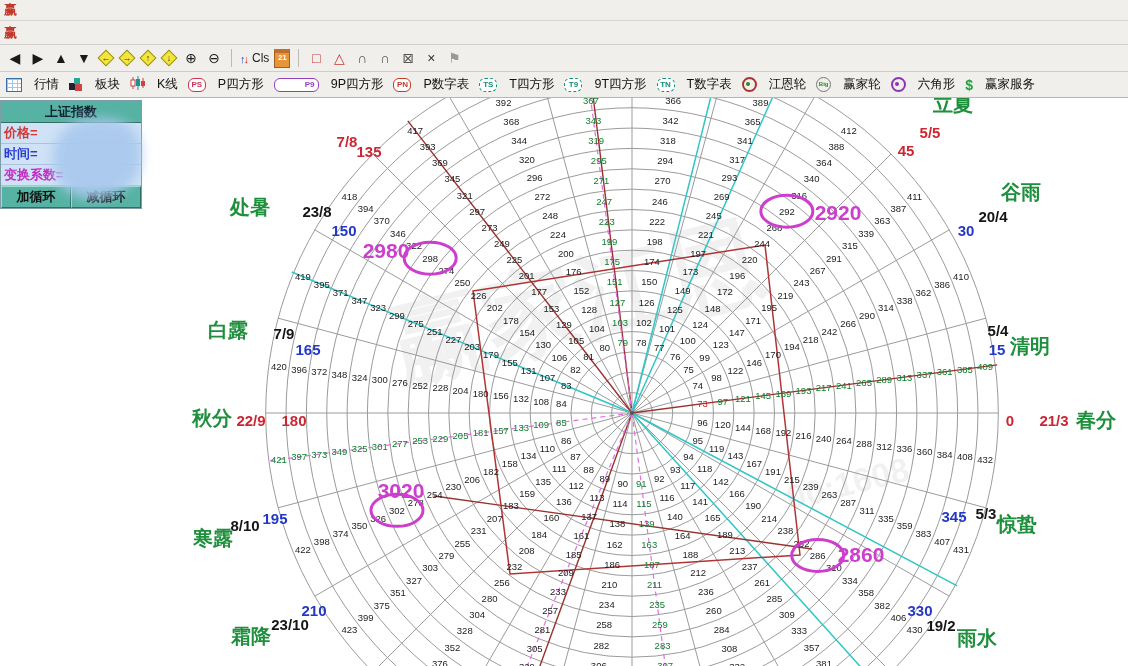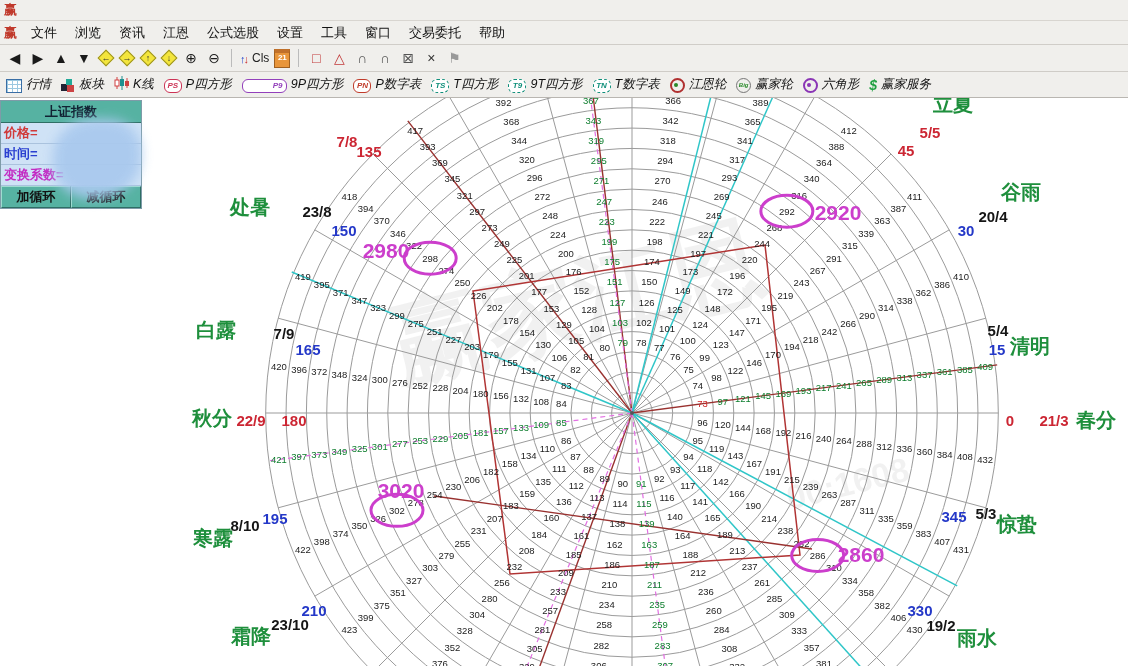--- a/index.html
+++ b/index.html
@@ -8,21 +8,21 @@
 
   
   #titlebar{height:20px;line-height:20px;border-bottom:1px solid #d8d5d0;background:#f0efec;
     font-size:12px;color:#111;display:flex;align-items:center;padding-left:4px;}
   .logo{color:#c0392b;font-weight:bold;font-size:13px;margin-right:5px;}
   #menubar{height:23px;border-bottom:1px solid #d0cdc8;display:flex;align-items:center;
     font-size:13px;color:#111;padding-left:4px;}
   .menu-item{padding:0 9px;cursor:default;}
   #toolbar1{height:26px;border-bottom:1px solid #cfccc7;display:flex;align-items:center;padding-left:6px;gap:5px;}
   #toolbar2{height:25px;border-bottom:1px solid #b9b6b1;display:flex;align-items:center;padding-left:6px;gap:10px;font-size:12.5px;color:#111;}
-  .tb-item{display:flex;align-items:flex-end;gap:4px;cursor:default;font-style:italic;}
+  .tb-item{display:flex;align-items:center;gap:12px;cursor:default;}
   .glyph{font-size:14px;color:#222;display:inline-block;width:18px;text-align:center;}
   .sep{width:1px;height:18px;background:#bbb;margin:0 3px;}
   .diamond{position:relative;width:16px;height:16px;display:inline-block;}
   .diamond .dbg{position:absolute;left:2px;top:2px;right:2px;bottom:2px;background:#f3e53c;border:1px solid #99901f;transform:rotate(45deg);}
   .diamond .dar{position:absolute;left:0;top:0;width:16px;height:16px;line-height:16px;text-align:center;font-size:9px;font-weight:bold;color:#333;}
   .cal{width:14px;height:14px;background:#e8953a;border:1px solid #a06020;border-top:4px solid #c0702a;
     color:#fff;font-size:8px;font-weight:bold;text-align:center;line-height:10px;}
   .badge{min-width:14px;height:12px;padding:0 1px;border:1px solid;border-radius:6px;
     font-size:8px;font-weight:bold;line-height:12px;text-align:center;background:#fff;}
   .icon-grid{width:14px;height:12px;border:1px solid #3a6ea5;background:#fff;
@@ -60,32 +60,20 @@
 </head>
 <body>
 <div id="app">
 
   <div id="titlebar">
     <span class="logo">赢</span>
   </div>
 
   <div id="menubar">
     <span class="logo">赢</span>
-    <span id="menu-items" style="display: inline-flex;">
-        <span class="menu-item">文件</span>
-        <span class="menu-item">浏览</span>
-        <span class="menu-item">资讯</span>
-        <span class="menu-item">江恩</span>
-        <span class="menu-item">公式选股</span>
-        <span class="menu-item">设置</span>
-        <span class="menu-item">工具</span>
-        <span class="menu-item">窗口</span>
-        <span class="menu-item">交易委托</span>
-        <span class="menu-item">帮助</span>
-      </span>
   </div>
 
   <div id="toolbar1">
       <span class="glyph" style="color: rgb(26, 26, 26);">◀</span>
       <span class="glyph" style="color: rgb(26, 26, 26);">▶</span>
       <span class="glyph" style="color: rgb(26, 26, 26);">▲</span>
       <span class="glyph" style="color: rgb(26, 26, 26);">▼</span>
       <span class="diamond">
         <span class="dbg"></span>
         <span class="dar">←</span>
@@ -588,21 +576,21 @@
         <ellipse cx="396.98814391744133" cy="510.3450981078696" rx="26" ry="16" fill="none" stroke="#cc3ecc" stroke-width="3"></ellipse>
         <text x="401" y="498" font-size="21" font-weight="bold" fill="#cc3ecc" text-anchor="middle">3020</text>
         <ellipse cx="817.6645154616563" cy="555.4653934237659" rx="26" ry="16" fill="none" stroke="#cc3ecc" stroke-width="3"></ellipse>
         <text x="861" y="562" font-size="21" font-weight="bold" fill="#cc3ecc" text-anchor="middle">2860</text>
       </svg>
       <span class="olabel" style="left: 347px; top: 32px; color: rgb(204, 38, 51); margin-top: 11px;">7/8</span>
       <span class="olabel" style="left: 369px; top: 53px; color: rgb(204, 38, 51);">135</span>
       <span class="olabel cjk" style="left: 250px; top: 109px; color: rgb(30, 143, 60);">处暑</span>
       <span class="olabel" style="left: 317px; top: 113px; color: rgb(21, 21, 21);">23/8</span>
       <span class="olabel" style="left: 344px; top: 132px; color: rgb(36, 56, 200);">150</span>
-      <span class="olabel cjk" style="left: 216px; top: 232px; color: rgb(30, 143, 60); font-family: Liberation Serif, serif;">白露</span>
+      <span class="olabel cjk" style="left: 228px; top: 232px; color: rgb(30, 143, 60); font-family: Liberation Serif, serif;">白露</span>
       <span class="olabel" style="left: 284px; top: 235px; color: rgb(21, 21, 21);">7/9</span>
       <span class="olabel" style="left: 308px; top: 251px; color: rgb(36, 56, 200);">165</span>
       <span class="olabel cjk" style="left: 212px; top: 320px; color: rgb(30, 143, 60);">秋分</span>
       <span class="olabel" style="left: 251px; top: 322px; color: rgb(204, 38, 51);">22/9</span>
       <span class="olabel" style="left: 294px; top: 322px; color: rgb(204, 38, 51);">180</span>
       <span class="olabel cjk" style="left: 213px; top: 440px; color: rgb(30, 143, 60);">寒露</span>
       <span class="olabel" style="left: 245px; top: 427px; color: rgb(21, 21, 21);">8/10</span>
       <span class="olabel" style="left: 275px; top: 420px; color: rgb(36, 56, 200);">195</span>
       <span class="olabel cjk" style="left: 251px; top: 538px; color: rgb(30, 143, 60);">霜降</span>
       <span class="olabel" style="left: 290px; top: 526px; color: rgb(21, 21, 21);">23/10</span>

